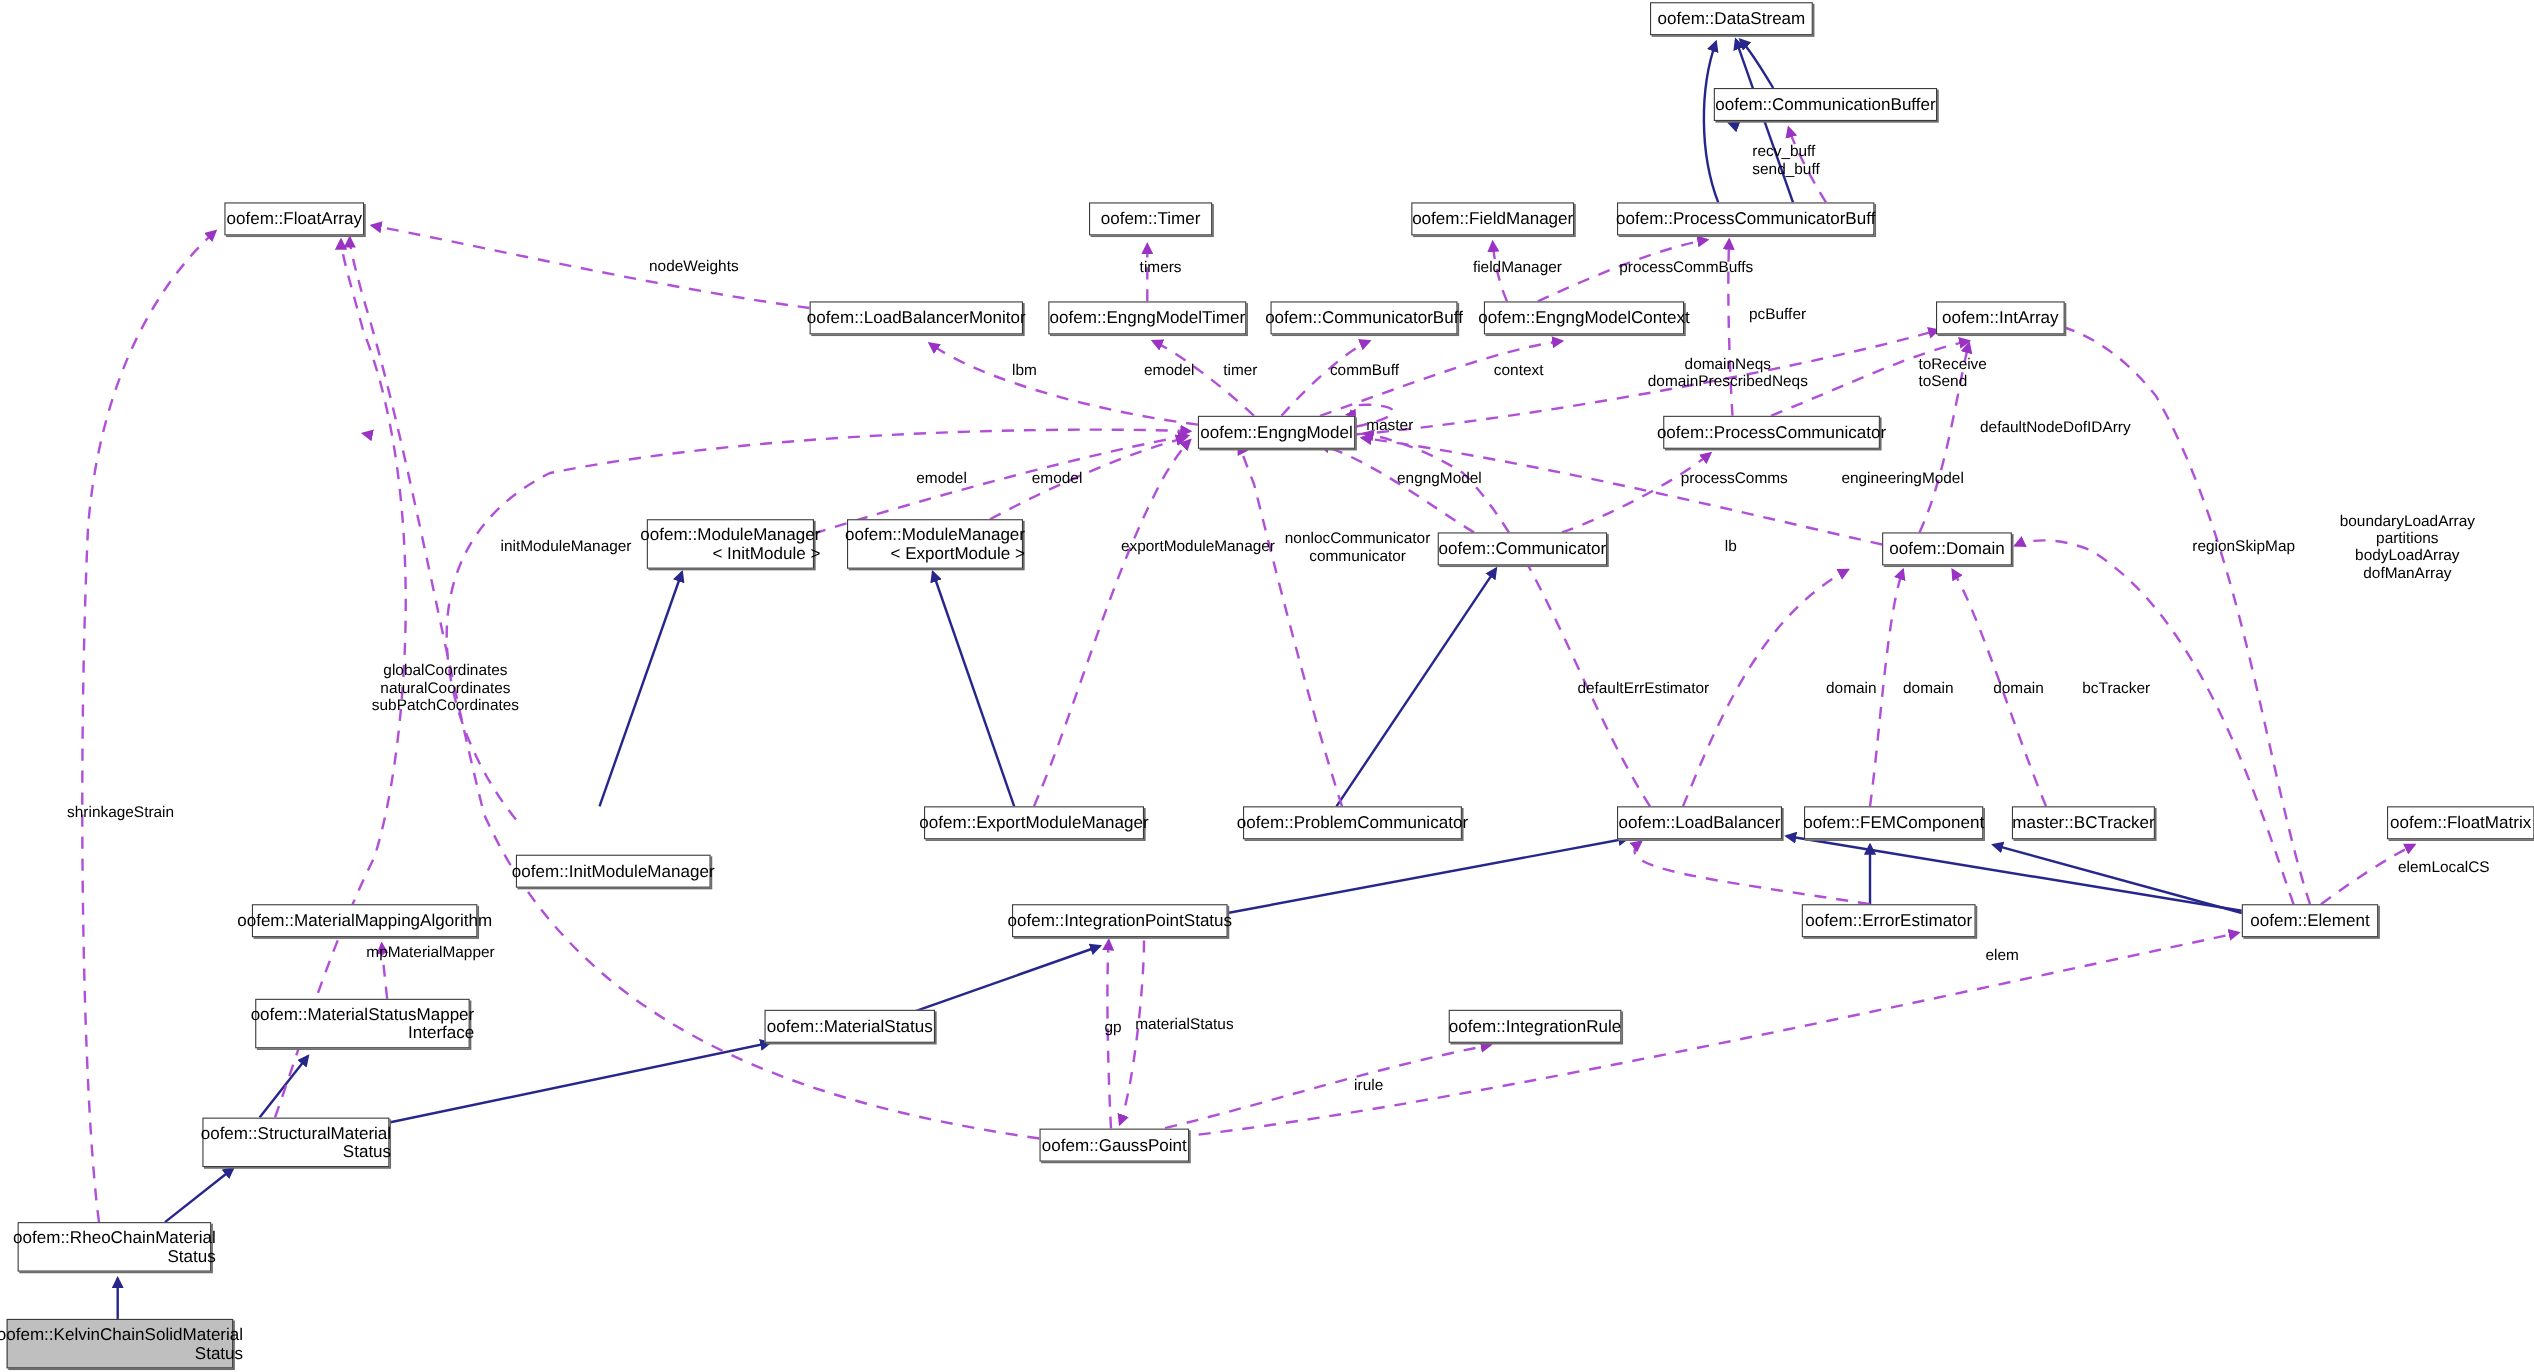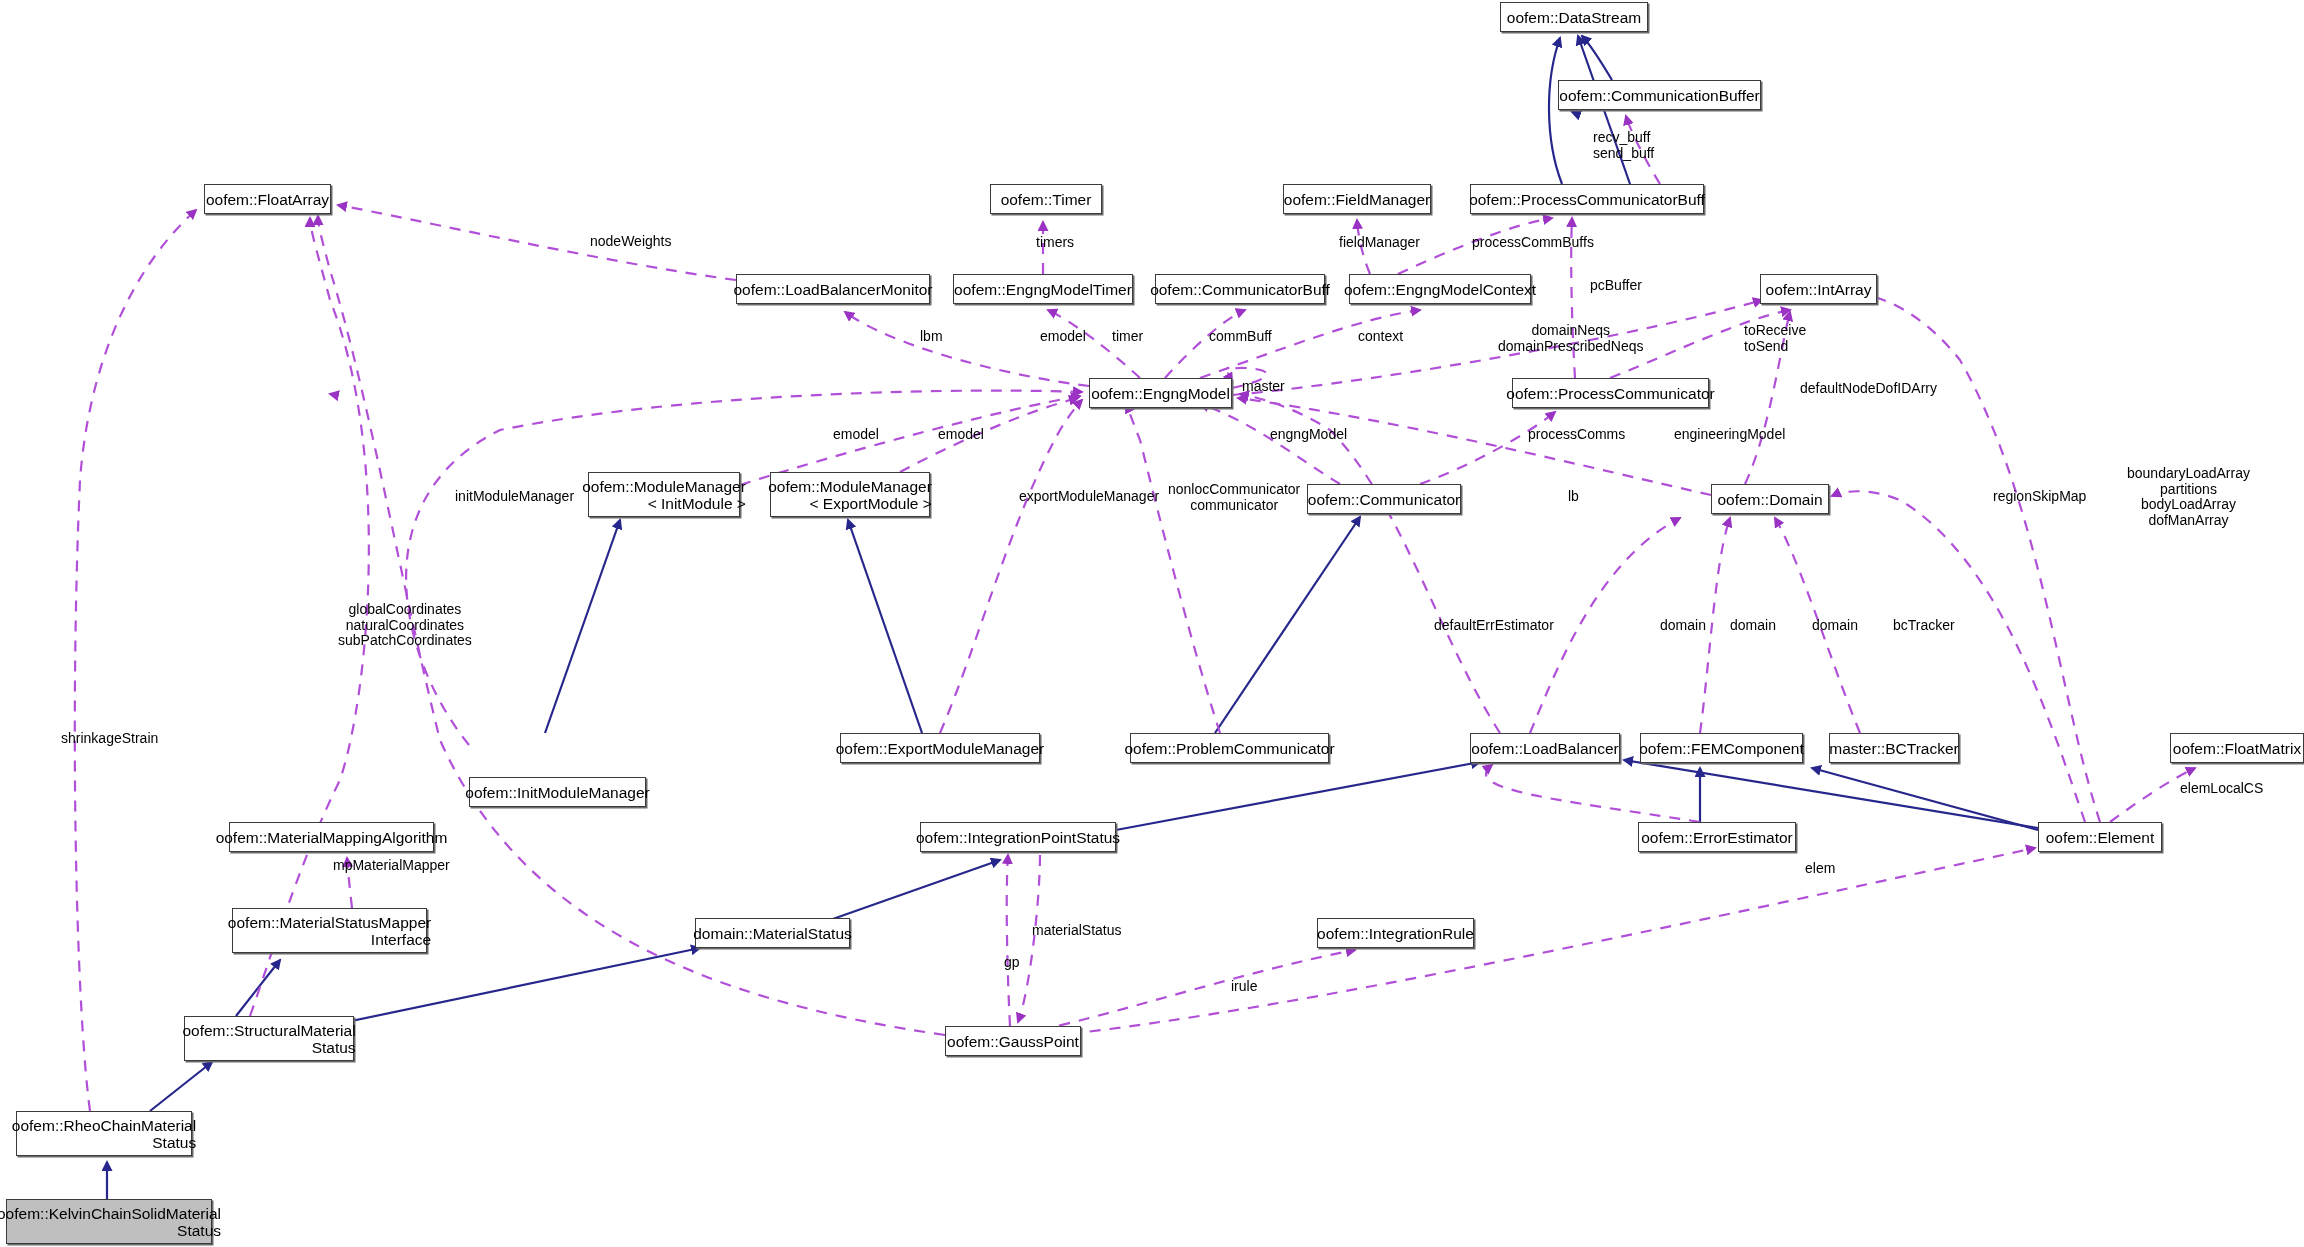--- a/index.html
+++ b/index.html
@@ -211,21 +211,21 @@
   <div class="node" style="left:920px;top:822px;width:196px;height:30px;">
     <span>oofem::IntegrationPointStatus</span>
   </div>
   <div class="node" style="left:1638px;top:822px;width:158px;height:30px;">
     <span>oofem::ErrorEstimator</span>
   </div>
   <div class="node" style="left:2038px;top:822px;width:124px;height:30px;">
     <span>oofem::Element</span>
   </div>
   <div class="node" style="left:695px;top:918px;width:155px;height:30px;">
-    <span>domain::MaterialStatus</span>
+    <span>oofem::MaterialStatus</span>
   </div>
   <div class="node" style="left:1317px;top:918px;width:157px;height:30px;">
     <span>oofem::IntegrationRule</span>
   </div>
   <div class="node" style="left:232px;top:908px;width:195px;height:45px;">
     <span>oofem::MaterialStatusMapper
 Interface</span>
   </div>
   <div class="node" style="left:148px;top:1016px;width:170px;height:45px;margin-left:36px;">
     <span>oofem::StructuralMaterial
@@ -281,17 +281,17 @@
 subPatchCoordinates</span></div>
   <div class="edge-label left" style="left:1434px;top:618px;"><span>defaultErrEstimator</span></div>
   <div class="edge-label left" style="left:1660px;top:618px;"><span>domain</span></div>
   <div class="edge-label left" style="left:1730px;top:618px;"><span>domain</span></div>
   <div class="edge-label left" style="left:1812px;top:618px;"><span>domain</span></div>
   <div class="edge-label left" style="left:1893px;top:618px;"><span>bcTracker</span></div>
   <div class="edge-label left" style="left:61px;top:731px;"><span>shrinkageStrain</span></div>
   <div class="edge-label left" style="left:2180px;top:781px;"><span>elemLocalCS</span></div>
   <div class="edge-label left" style="left:1805px;top:861px;"><span>elem</span></div>
   <div class="edge-label left" style="left:333px;top:858px;"><span>mpMaterialMapper</span></div>
-  <div class="edge-label left" style="left:1004px;top:955px;"><span>gp</span></div>
+  <div class="edge-label left" style="left:1004px;top:926px;"><span>gp</span></div>
   <div class="edge-label left" style="left:1032px;top:923px;"><span>materialStatus</span></div>
   <div class="edge-label left" style="left:1231px;top:979px;"><span>irule</span></div>
 
 </div>
 
 </body></html>

